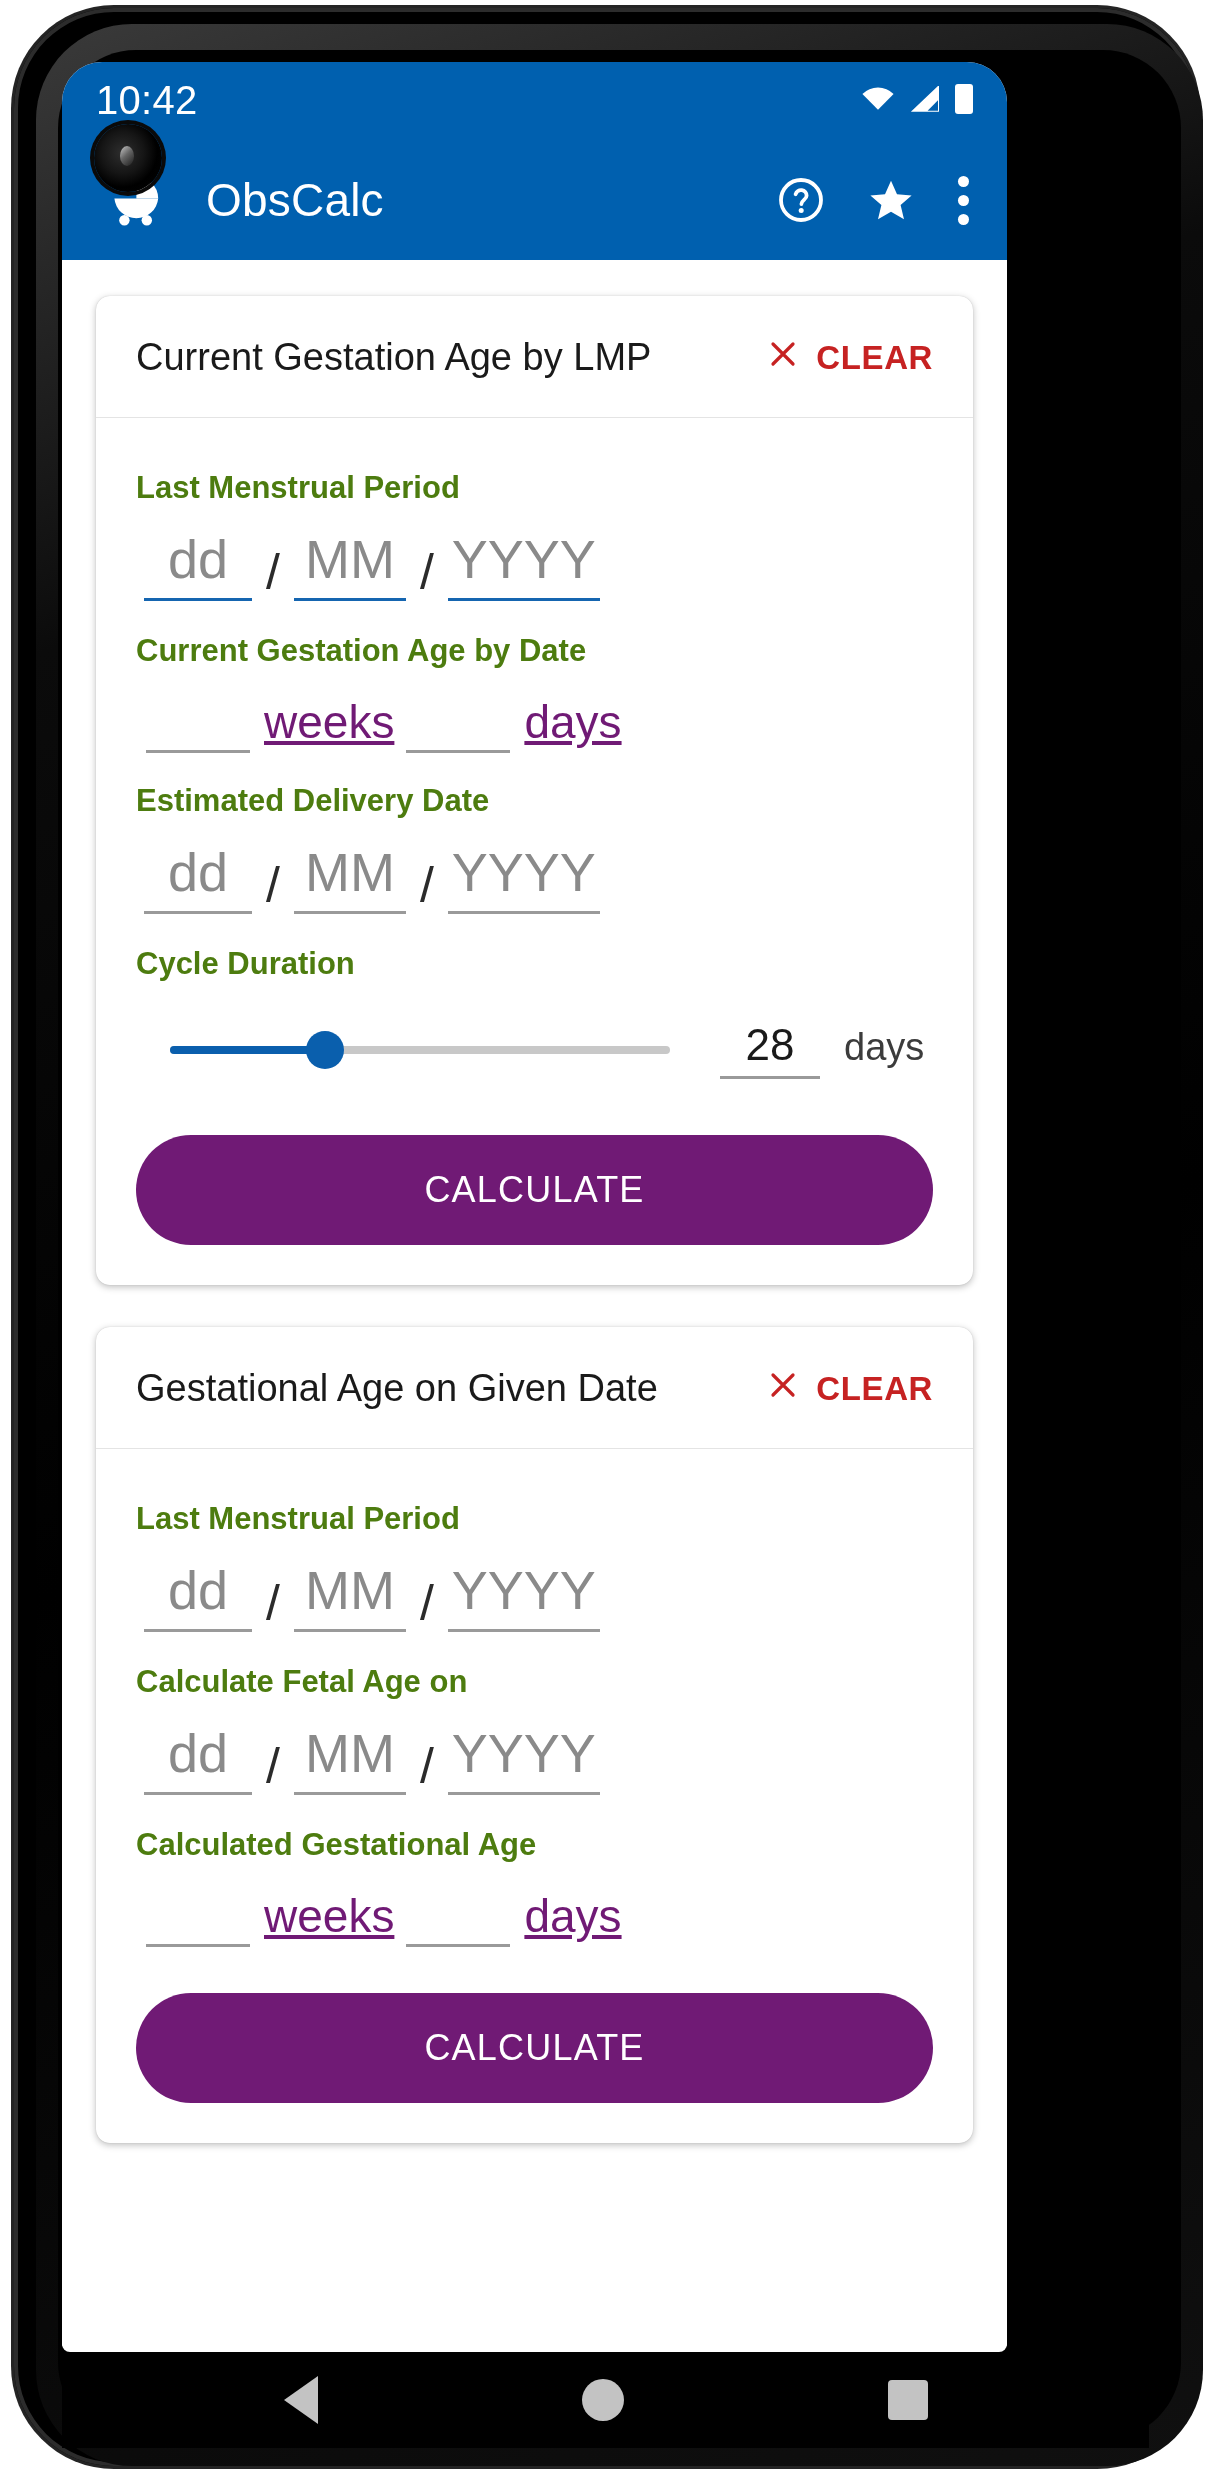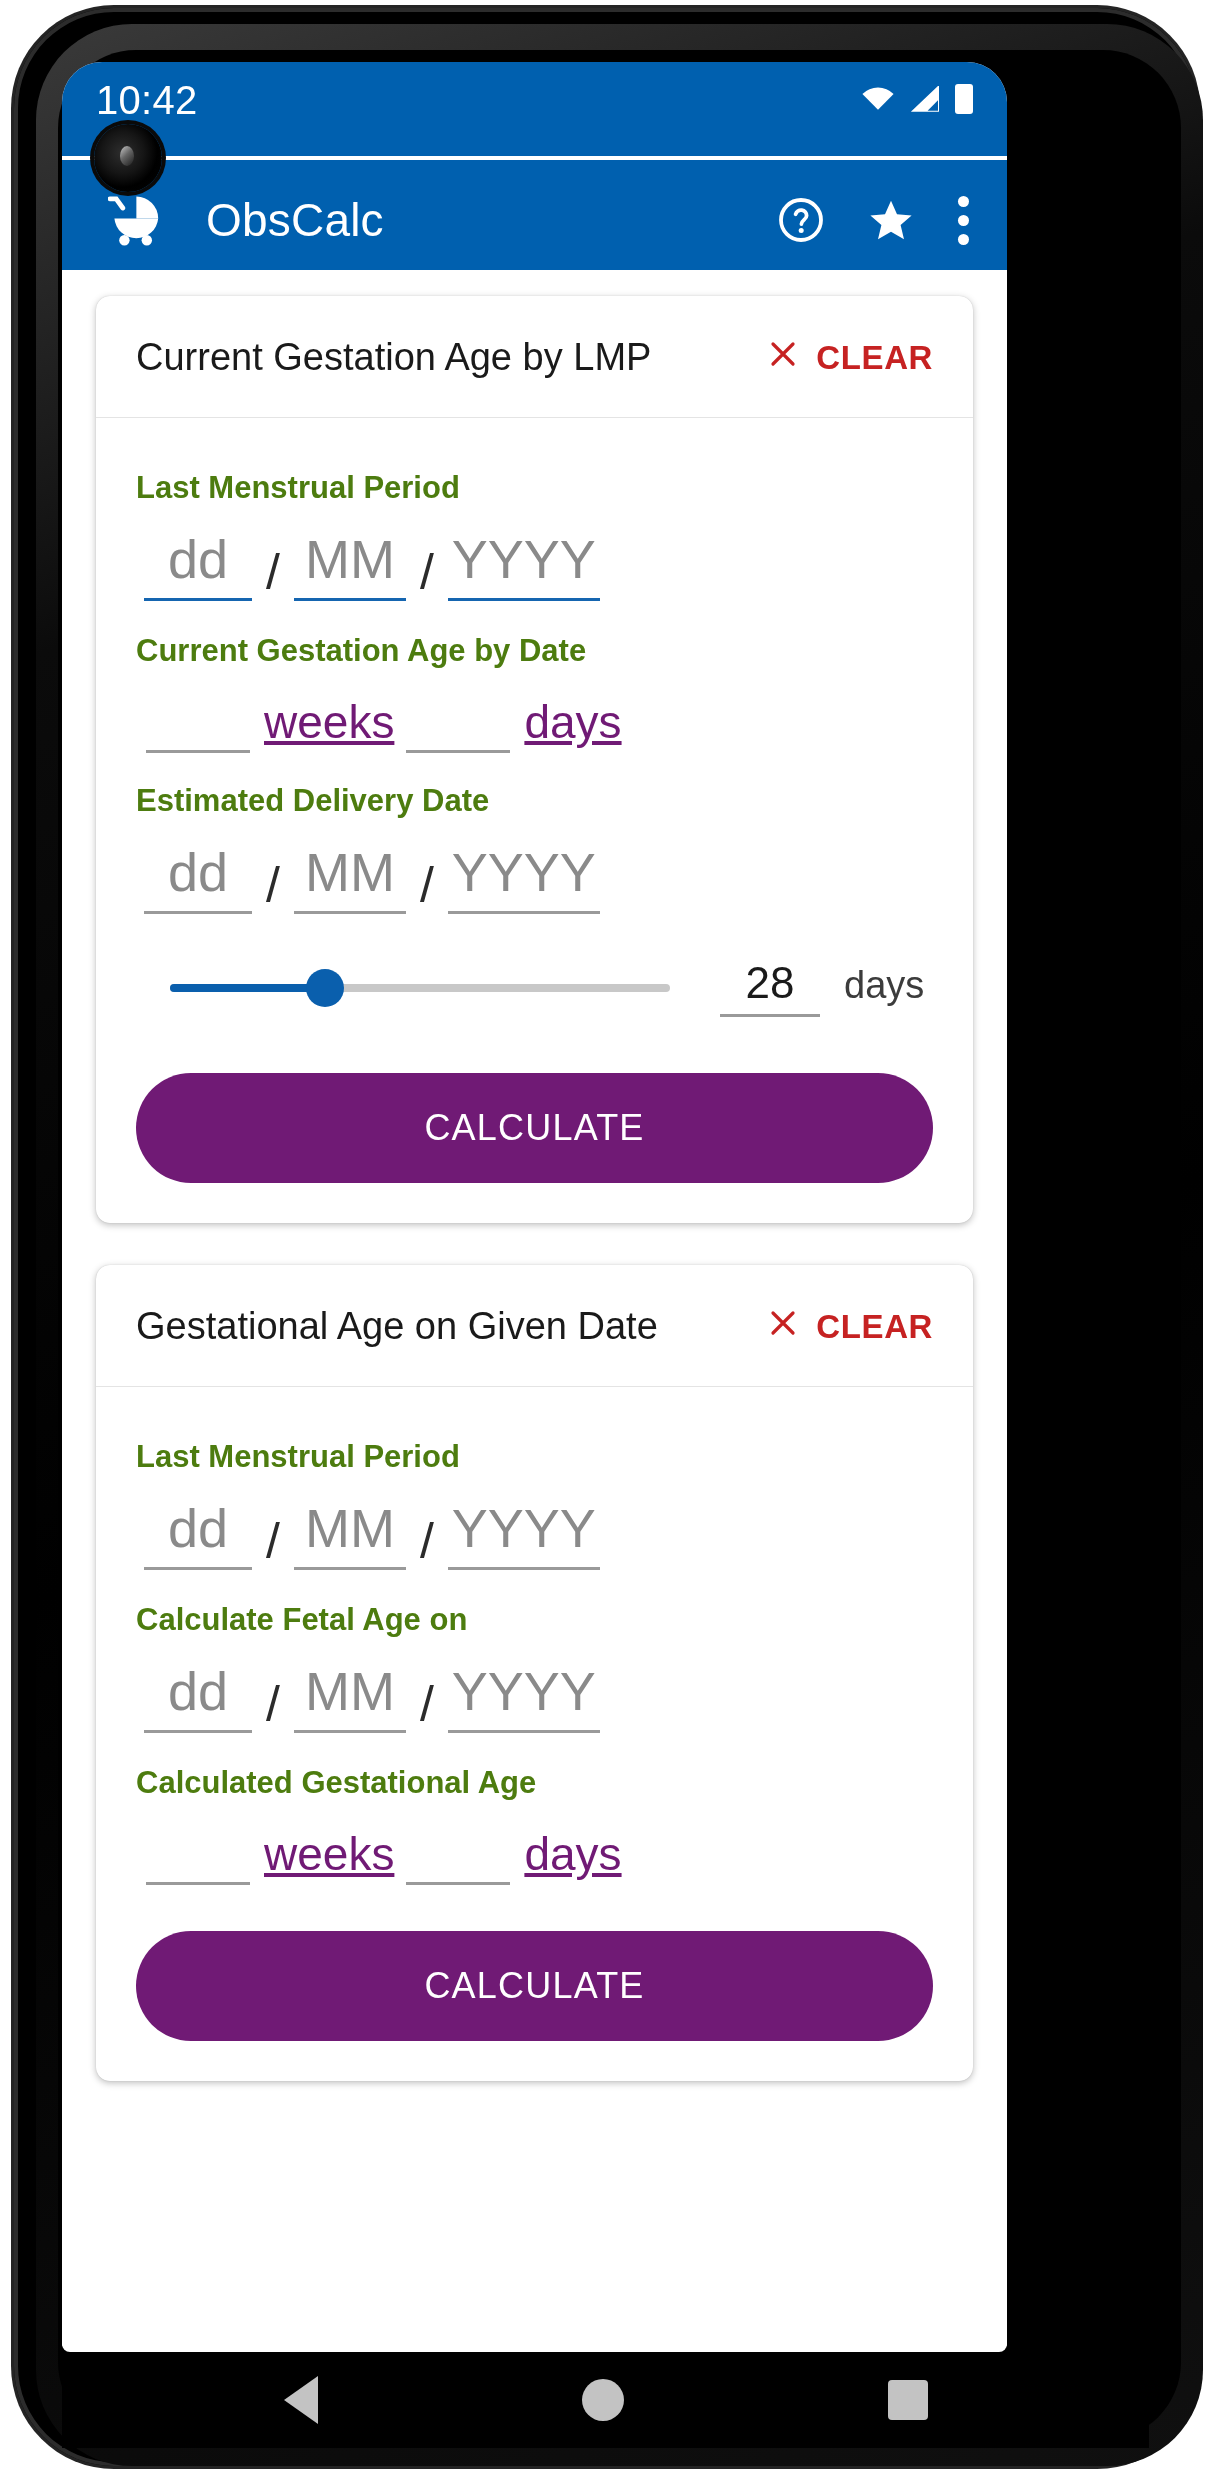--- a/index.html
+++ b/index.html
@@ -73,21 +73,21 @@
   }
   .punch-hole::after {
     content:""; position:absolute; left:26px; top:22px;
     width:14px; height:20px; border-radius:50%;
     background: linear-gradient(135deg,#ffffff 0%, #7a7a7a 45%, #1a1a1a 100%);
     opacity: .75;
   }
 
   
   .app-bar {
-    position: absolute; left: 0; top: 98px;
+    position: absolute; left: 0; top: 78px;
     width: 100%; height: 120px;
     background: #0060AF;
     display: flex; align-items: center;
     padding: 0 30px;
   }
   .stroller-icon { width: 56px; height: 52px; margin-left: 16px; flex: none; }
   .app-title {
     color: #ffffff; font-size: 46px; font-weight: 400;
     margin-left: 42px; letter-spacing: 0.2px; flex: none;
   }
@@ -299,20 +299,21 @@
 
         <div class="field-label">Estimated Delivery Date</div>
         <div class="date-row">
           <div class="date-seg seg-dd">dd</div>
           <div class="date-slash">/</div>
           <div class="date-seg seg-mm">MM</div>
           <div class="date-slash">/</div>
           <div class="date-seg seg-yyyy">YYYY</div>
         </div>
 
+        <div class="field-label">Cycle Duration</div>
         <div class="slider-row">
           <div class="slider-track">
             <div class="slider-fill" style="width: 31%;"></div>
             <div class="slider-thumb" style="left: 31%;"></div>
           </div>
           <div class="slider-value">28</div>
           <div class="slider-unit">days</div>
         </div>
 
         <button class="calc-btn">CALCULATE</button>

